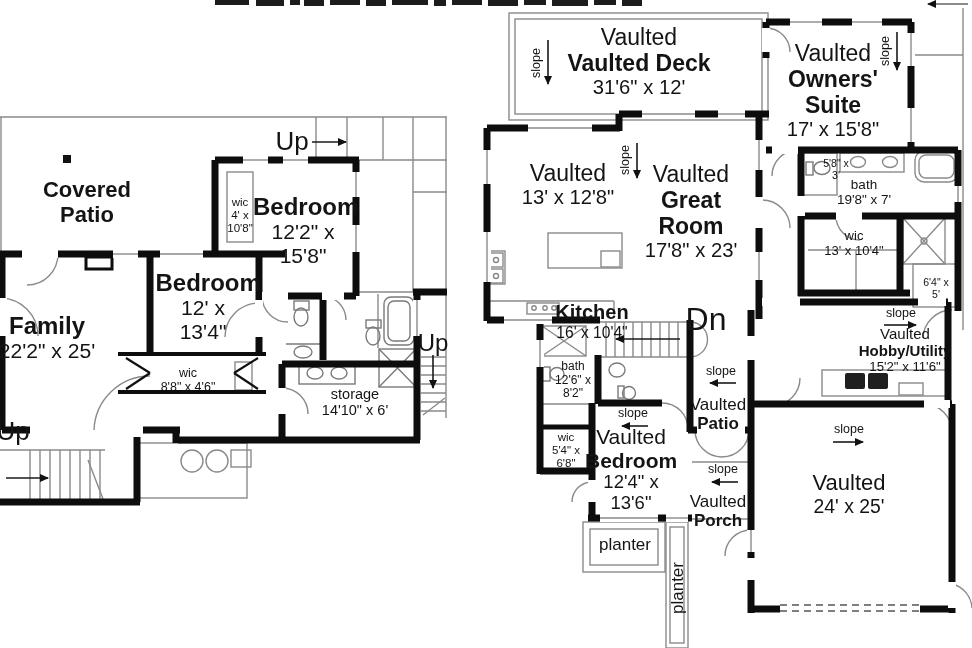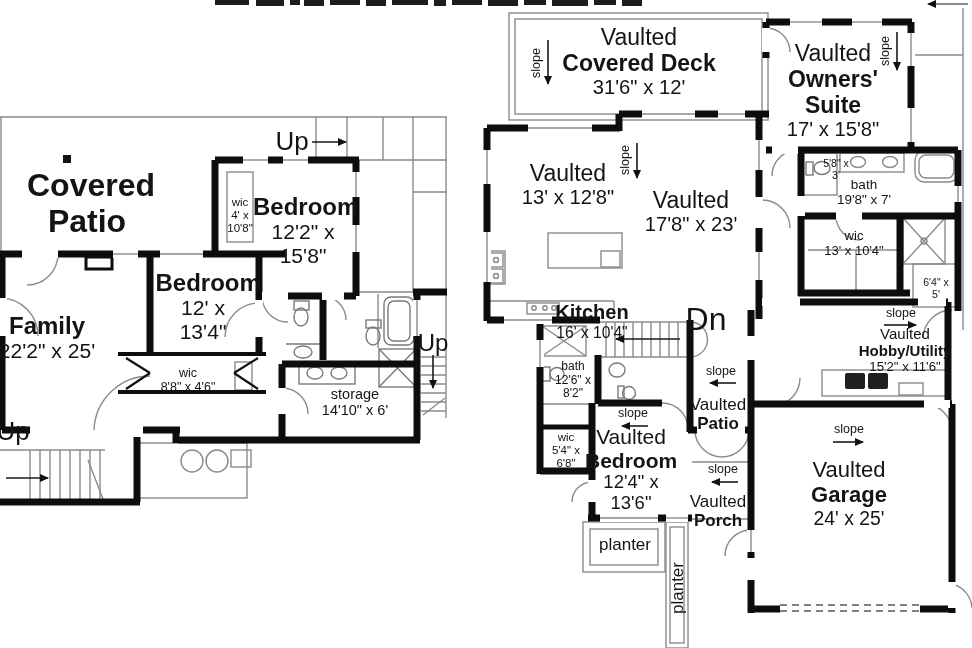--- a/index.html
+++ b/index.html
@@ -324,21 +324,21 @@
     <path d="M738,482 H712" marker-end="url(#ah)"></path>
     <path d="M833,442 H863" marker-end="url(#ah)"></path>
     <path d="M312,142 H346" marker-end="url(#ah)"></path>
     <path d="M433,355 V388" marker-end="url(#ah)"></path>
     <path d="M6,478 H48" marker-end="url(#ah)"></path>
     <path d="M680,339 H616" marker-end="url(#ah)"></path>
     <path d="M968,4 H928" marker-end="url(#ah)" stroke-width="1.2"></path>
   </g>
 </svg>
 
-<div class="lbl" style="left:87px;top:203px;width:120px;font-size:32px;">
+<div class="lbl" style="left:87px;top:203px;width:120px;font-size:22px;">
   <span class="nm">Covered Patio</span>
 </div>
 <div class="lbl" style="left:303px;top:230px;width:100px;font-size:24px;">
   <span class="nm">Bedroom</span>
   <span class="dm">12'2" x 15'8"</span>
 </div>
 <div class="lbl" style="left:203px;top:306px;width:95px;font-size:24px;">
   <span class="nm">Bedroom</span>
   <span class="dm">12' x 13'4"</span>
 </div>
@@ -363,34 +363,35 @@
 </div>
 <div class="lbl stair-lbl" style="left:433px;top:343px;font-size:24px;">
   <span>Up</span>
 </div>
 <div class="lbl stair-lbl" style="left:13px;top:432px;font-size:26px;">
   <span>Up</span>
 </div>
 
 <div class="lbl" style="left:639px;top:61px;width:170px;font-size:23px;">
   <span class="pfx">Vaulted</span>
-  <span class="nm">Covered Deck</span>
+  <span class="nm">Vaulted Deck</span>
   <span class="dm">31'6" x 12'</span>
 </div>
 <div class="lbl" style="left:833px;top:90px;width:120px;font-size:23px;">
   <span class="pfx">Vaulted</span>
   <span class="nm">Owners' Suite</span>
   <span class="dm">17' x 15'8"</span>
 </div>
 <div class="lbl" style="left:568px;top:184px;width:110px;font-size:23px;">
   <span class="pfx">Vaulted</span>
   <span class="dm">13' x 12'8"</span>
 </div>
 <div class="lbl" style="left:691px;top:211px;width:110px;font-size:23px;">
   <span class="pfx">Vaulted</span>
+  <span class="nm">Great Room</span>
   <span class="dm">17'8" x 23'</span>
 </div>
 <div class="lbl" style="left:592px;top:285px;width:110px;font-size:20px;margin-top:36px;">
   <span class="nm">Kitchen</span>
   <span class="dm" style="font-size:0.78em;">16' x 10'4"</span>
 </div>
 <div class="lbl sm" style="left:836px;top:170px;width:34px;font-size:10.5px;">
   <span>5'8" x 3'</span>
 </div>
 <div class="lbl sm" style="left:864px;top:192px;width:80px;font-size:13.5px;">
@@ -425,21 +426,20 @@
   <span class="pfx">Vaulted</span>
   <span class="nm">Porch</span>
 </div>
 <div class="lbl" style="left:905px;top:350px;width:95px;font-size:15px;">
   <span class="pfx">Vaulted</span>
   <span class="nm">Hobby/Utility</span>
   <span class="dm">15'2" x 11'6"</span>
 </div>
 <div class="lbl" style="left:849px;top:494px;width:110px;font-size:22px;">
   <span class="pfx">Vaulted</span>
-  <span class="nm">Garage</span>
   <span class="dm">24' x 25'</span>
 </div>
 <div class="lbl stair-lbl" style="left:706px;top:319px;font-size:32px;">
   <span>Dn</span>
 </div>
 
 <div class="lbl vert slope" style="left:536px;top:63px;">
       <span>slope</span>
     </div>
 <div class="lbl vert slope" style="left:885px;top:51px;">

